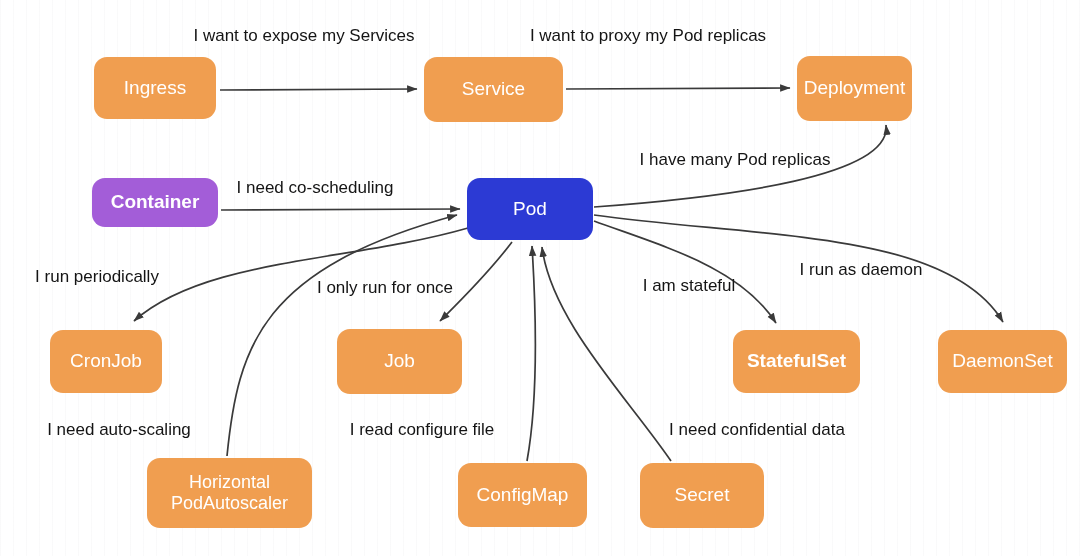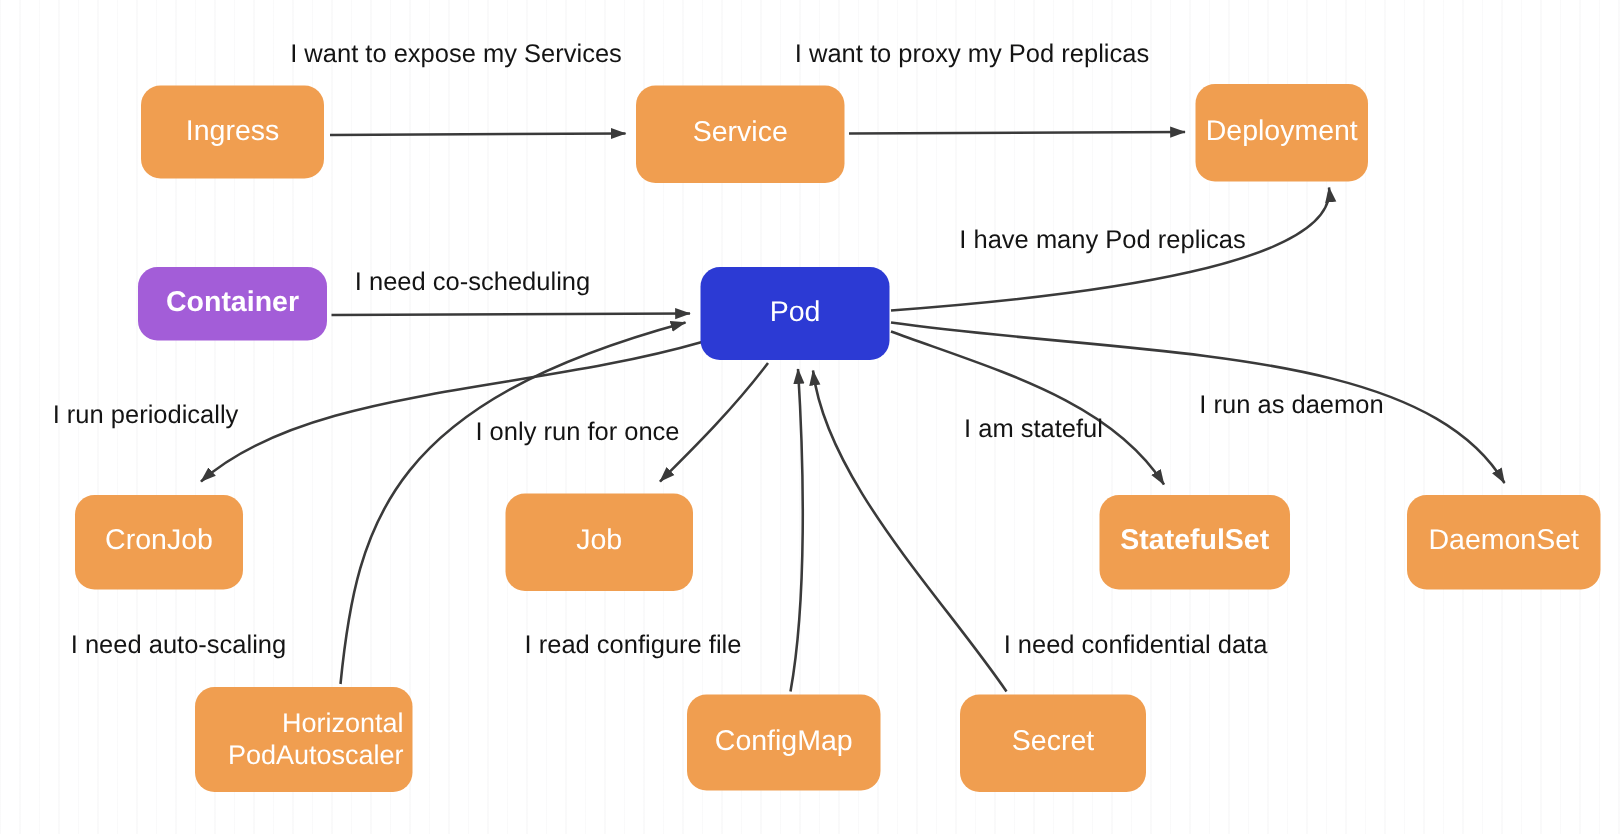--- a/index.html
+++ b/index.html
@@ -91,21 +91,21 @@
       </div>
       <div class="node" style="left: 337px; top: 329px; width: 125px; height: 65px; background: rgb(240, 158, 80);">
         <span>Job</span>
       </div>
       <div class="node" style="left: 733px; top: 330px; width: 127px; height: 63px; background: rgb(240, 158, 80); font-weight: bold;">
         <span>StatefulSet</span>
       </div>
       <div class="node" style="left: 938px; top: 330px; width: 129px; height: 63px; background: rgb(240, 158, 80);">
         <span>DaemonSet</span>
       </div>
-      <div class="node" style="left: 130px; top: 458px; width: 145px; height: 70px; background: rgb(240, 158, 80); font-size: 18px; text-align: right;">
+      <div class="node" style="left: 147px; top: 458px; width: 165px; height: 70px; background: rgb(240, 158, 80); font-size: 18px;">
         <span>Horizontal PodAutoscaler</span>
       </div>
       <div class="node" style="left: 458px; top: 463px; width: 129px; height: 64px; background: rgb(240, 158, 80);">
         <span>ConfigMap</span>
       </div>
       <div class="node" style="left: 640px; top: 463px; width: 124px; height: 65px; background: rgb(240, 158, 80);">
         <span>Secret</span>
       </div>
     </div>
   <div id="labels">

